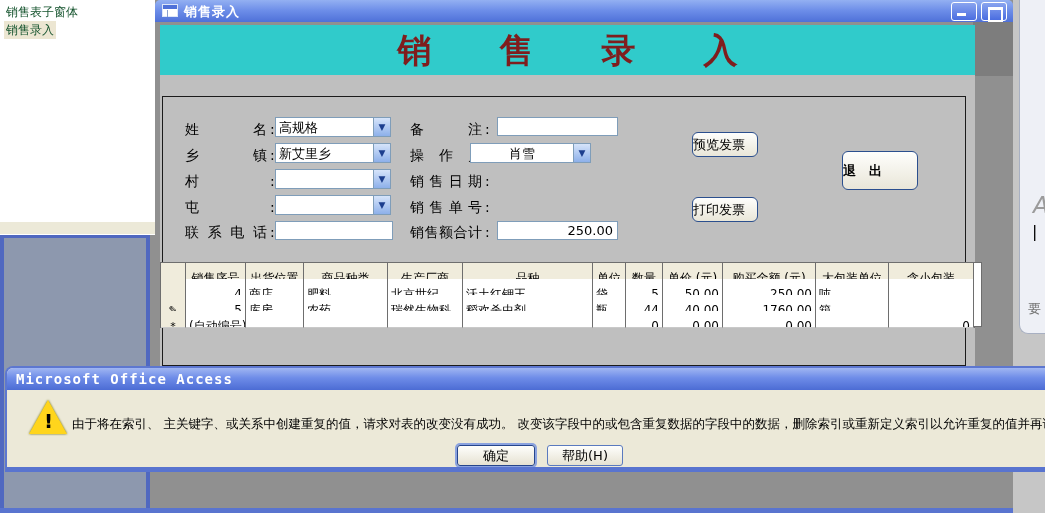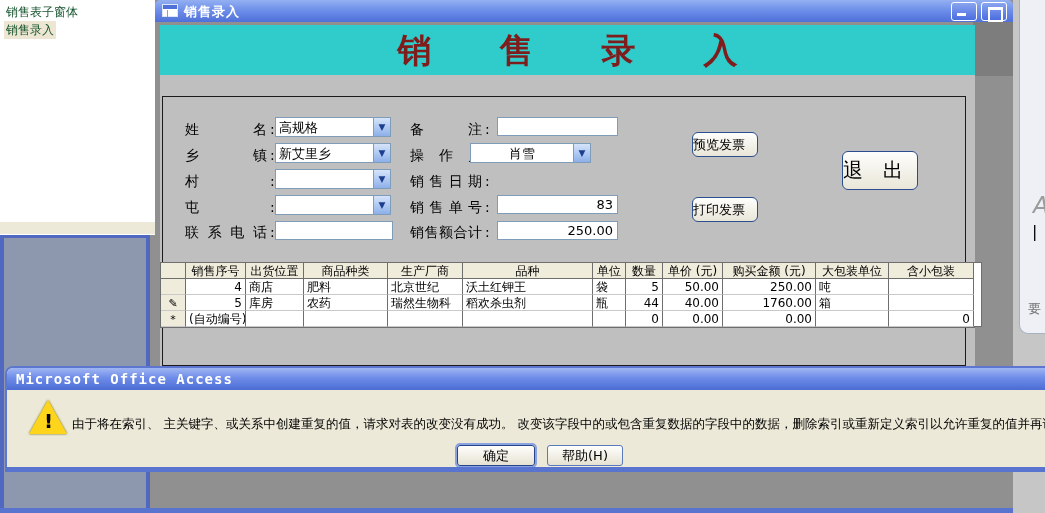--- a/index.html
+++ b/index.html
@@ -54,27 +54,27 @@
     padding:1px 4px; white-space:nowrap; overflow:hidden; }
   .combo { position:absolute; height:20px; background:#fff; border:1px solid #7f9db9; font-size:13px; display:flex; }
   .combo .cval { flex:1; padding:1px 3px; white-space:nowrap; overflow:hidden;border-radius:9px; }
   .combo .arrow { width:17px; background:linear-gradient(180deg,#d6e4fa,#8db0ea); border-left:1px solid #7f9db9;
     color:#1c3e8e; font-size:9px; text-align:center; line-height:18px; }
   .ta-c { text-align:center; } .ta-r { text-align:right; }
 
   .fbtn { position:absolute; background:linear-gradient(180deg,#fefefc,#e9e6d8); border:1px solid #2b4f8e;
     border-radius:6px; font-size:13px; color:#000; text-align:left; }
   .fbtn.small { width:66px; height:25px; line-height:23px; }
-  .fbtn.exit { width:76px; height:39px; line-height:37px; font-size:20px; font-weight:normal; }
+  .fbtn.exit { width:76px; height:39px; line-height:37px; font-size:13px; font-weight:bold; }
 
   
   .grid { position:absolute; left:160px; top:262px; display:grid;
     grid-template-columns:25px 60px 58px 84px 75px 130px 33px 37px 60px 93px 73px 85px;
     grid-auto-rows:16px; border:1px solid #6e6e6e; background:#fff; }
-  .gc { font-size:12px; line-height:15px; padding:1px 3px; border-right:1px solid #6e6e6e; overflow:hidden; white-space:nowrap; }
+  .gc { font-size:12px; line-height:15px; padding:8px 3px; border-right:1px solid #6e6e6e; overflow:hidden; white-space:nowrap; }
   .gc.h { background:#f0ecdc; text-align:center; border-bottom:1px solid #6e6e6e; }
   .gc.s { background:#f0ecdc; border-bottom:1px solid #c9c9c9; text-align:center; font-size:11px; }
   .gc.b { background:#fff; border-bottom:1px solid #c9c9c9; }
   .white-gap { position:absolute; left:974px; top:262px; width:8px; height:65px; background:#fff; border:1px solid #6e6e6e; border-left:none; }
 
   
   .dialog { position:absolute; left:5px; top:366px; width:1062px; height:106px;
     border:2px solid #5d77d0; border-bottom:5px solid #5974cf; border-radius:8px 8px 0 0;
     background:#ece9d8; overflow:hidden; }
   .dlg-title { height:22px; background:linear-gradient(180deg,#a0b6f2 0%,#6e8ce8 45%,#4c6cd4 100%);
@@ -159,21 +159,20 @@
 
   <div class="flabel" style="left:410px;top:147px;"><span class="jlabel rw">操作员</span><span class="colon">:</span></div>
   <div class="combo" style="left:470px;top:143px;width:121px;">
       <span class="cval ta-c">肖雪</span>
       <span class="arrow">▼</span>
     </div>
 
   <div class="flabel" style="left:410px;top:173px;"><span class="jlabel rw">销售日期</span><span class="colon">:</span></div>
 
   <div class="flabel" style="left:410px;top:199px;"><span class="jlabel rw">销售单号</span><span class="colon">:</span></div>
-  <div class="tfield ta-r" style="left:497px;top:195px;width:121px;">83</div>
 
   <div class="flabel" style="left:410px;top:224px;"><span class="jlabel rw">销售额合计</span><span class="colon">:</span></div>
   <div class="tfield ta-r" style="left:497px;top:221px;width:121px;">250.00</div>
 
   <div class="fbtn small" style="left:692px;top:132px;">预览发票</div>
   <div class="fbtn small" style="left:692px;top:197px;">打印发票</div>
   <div class="fbtn exit" style="left:842px;top:151px;">退　出</div>
 
   <div class="grid" id="grid">
       <div class="gc h"></div>

